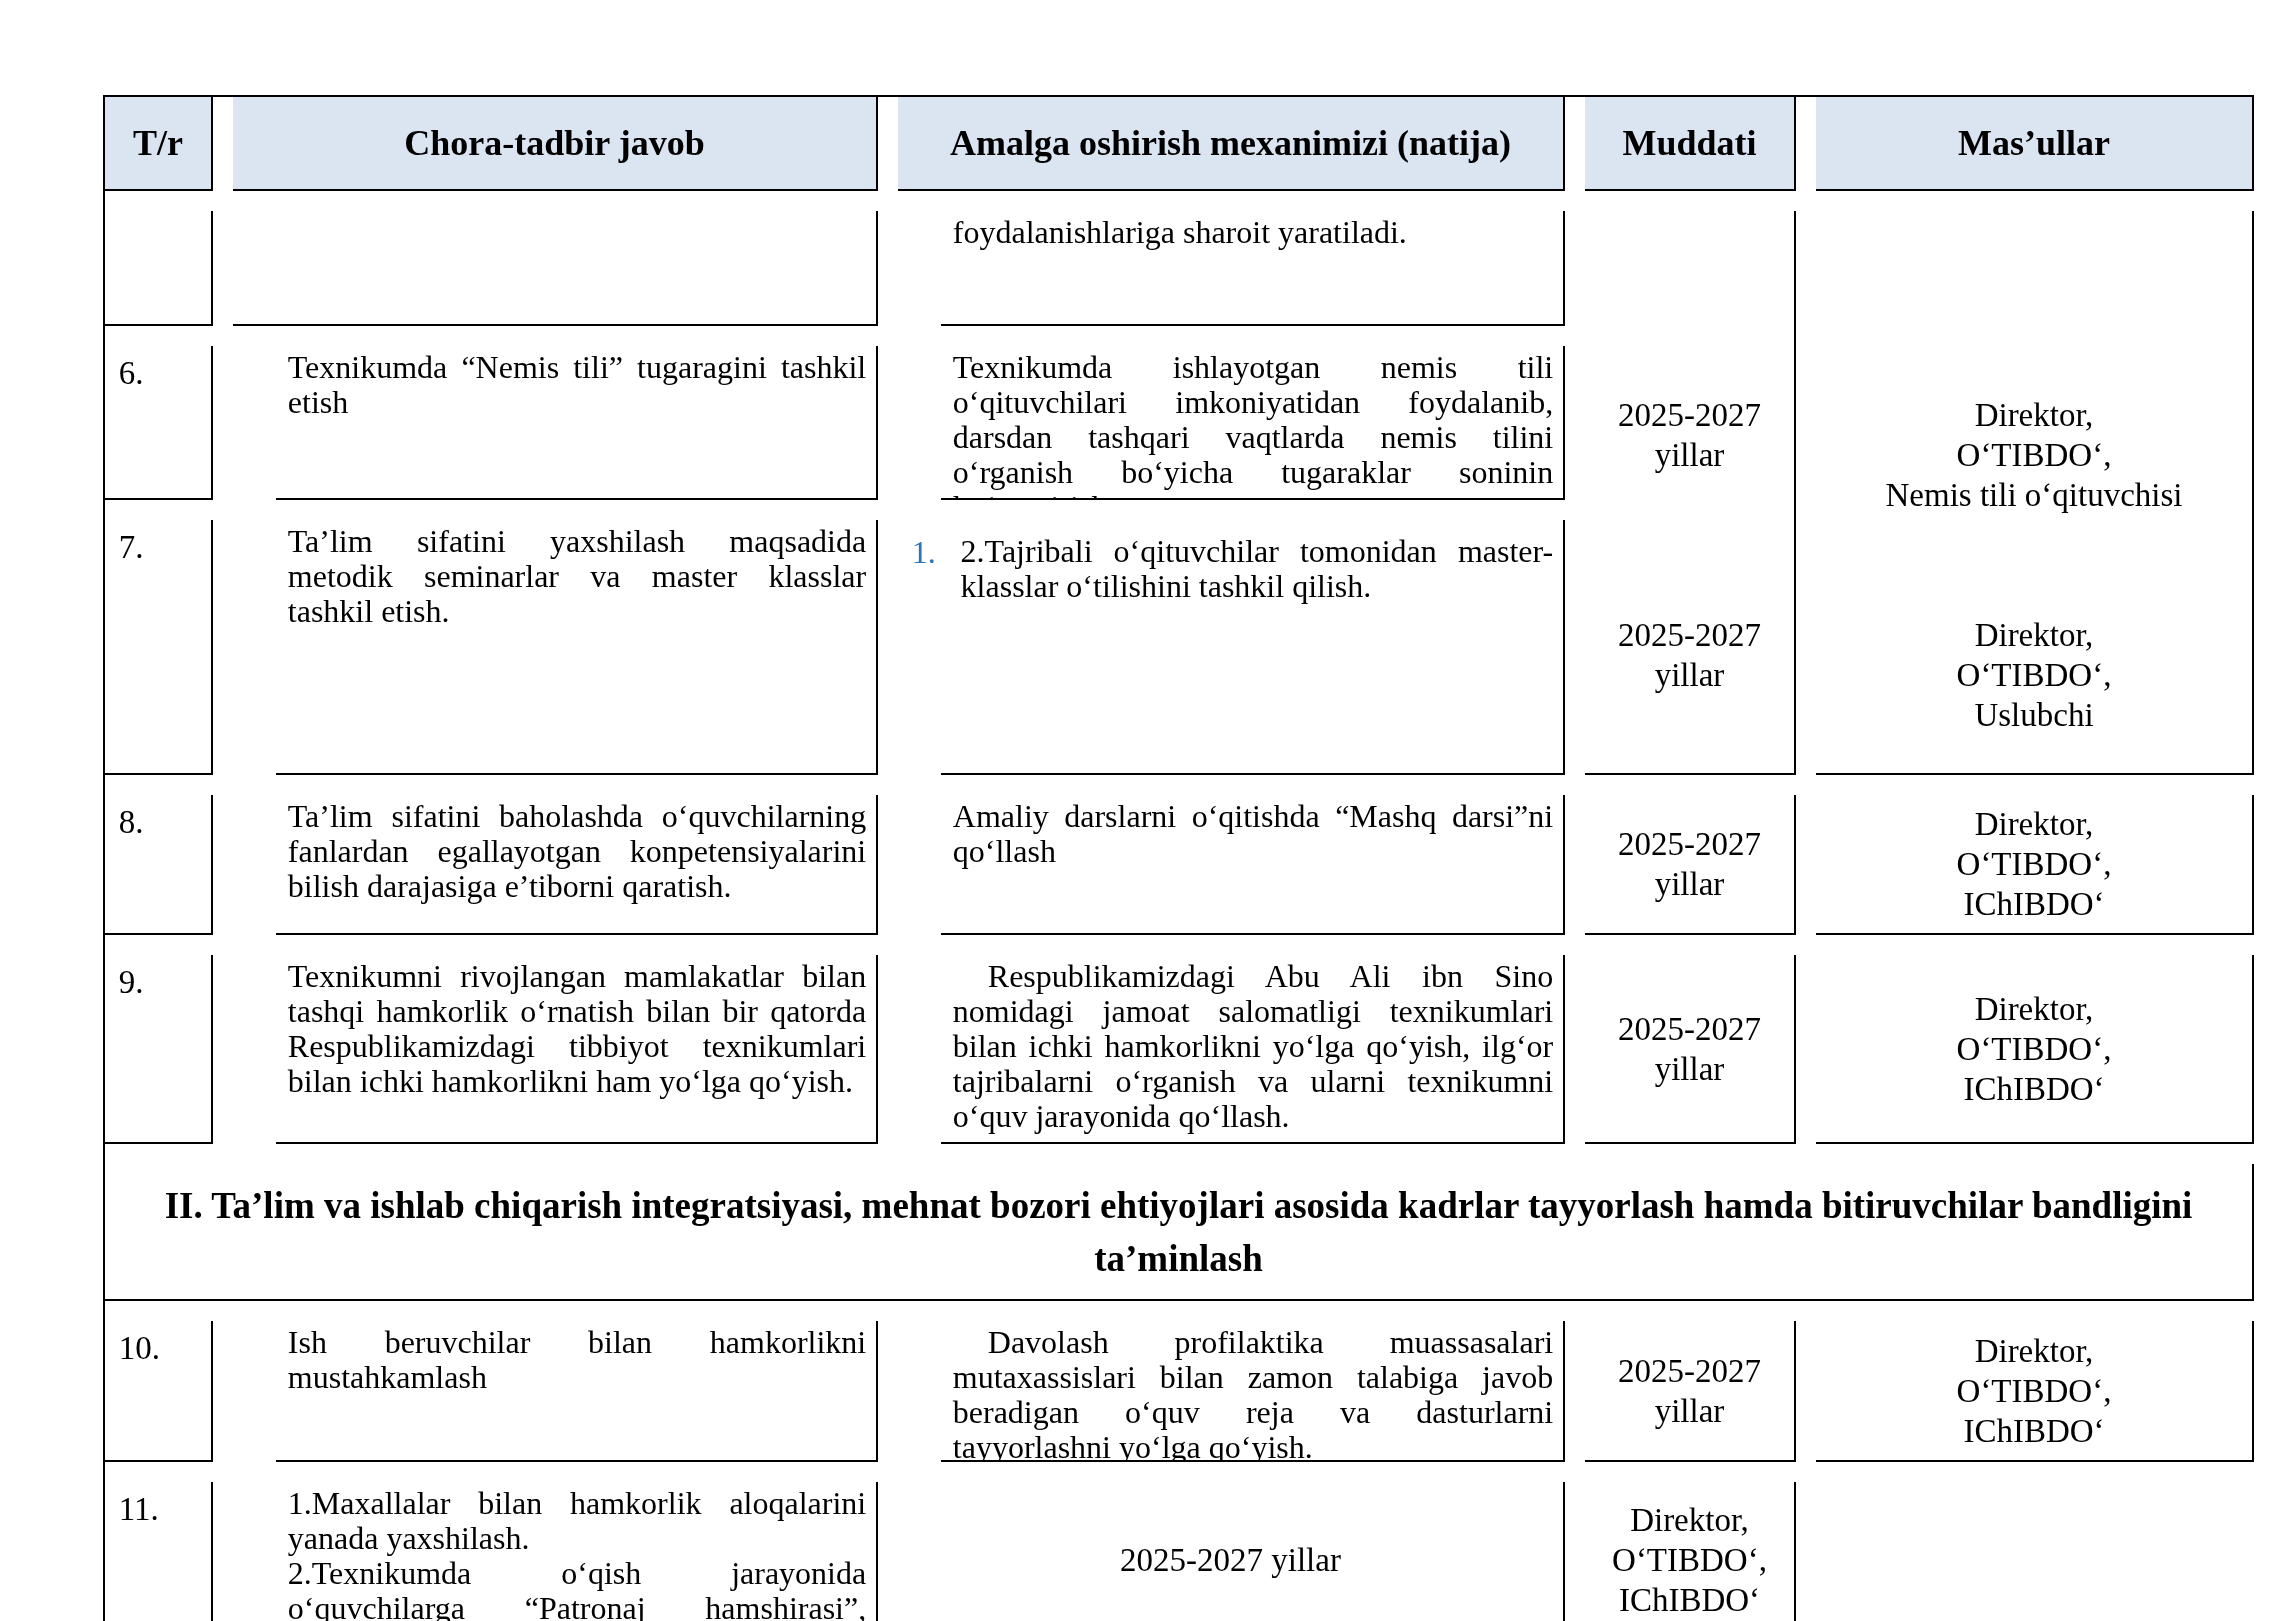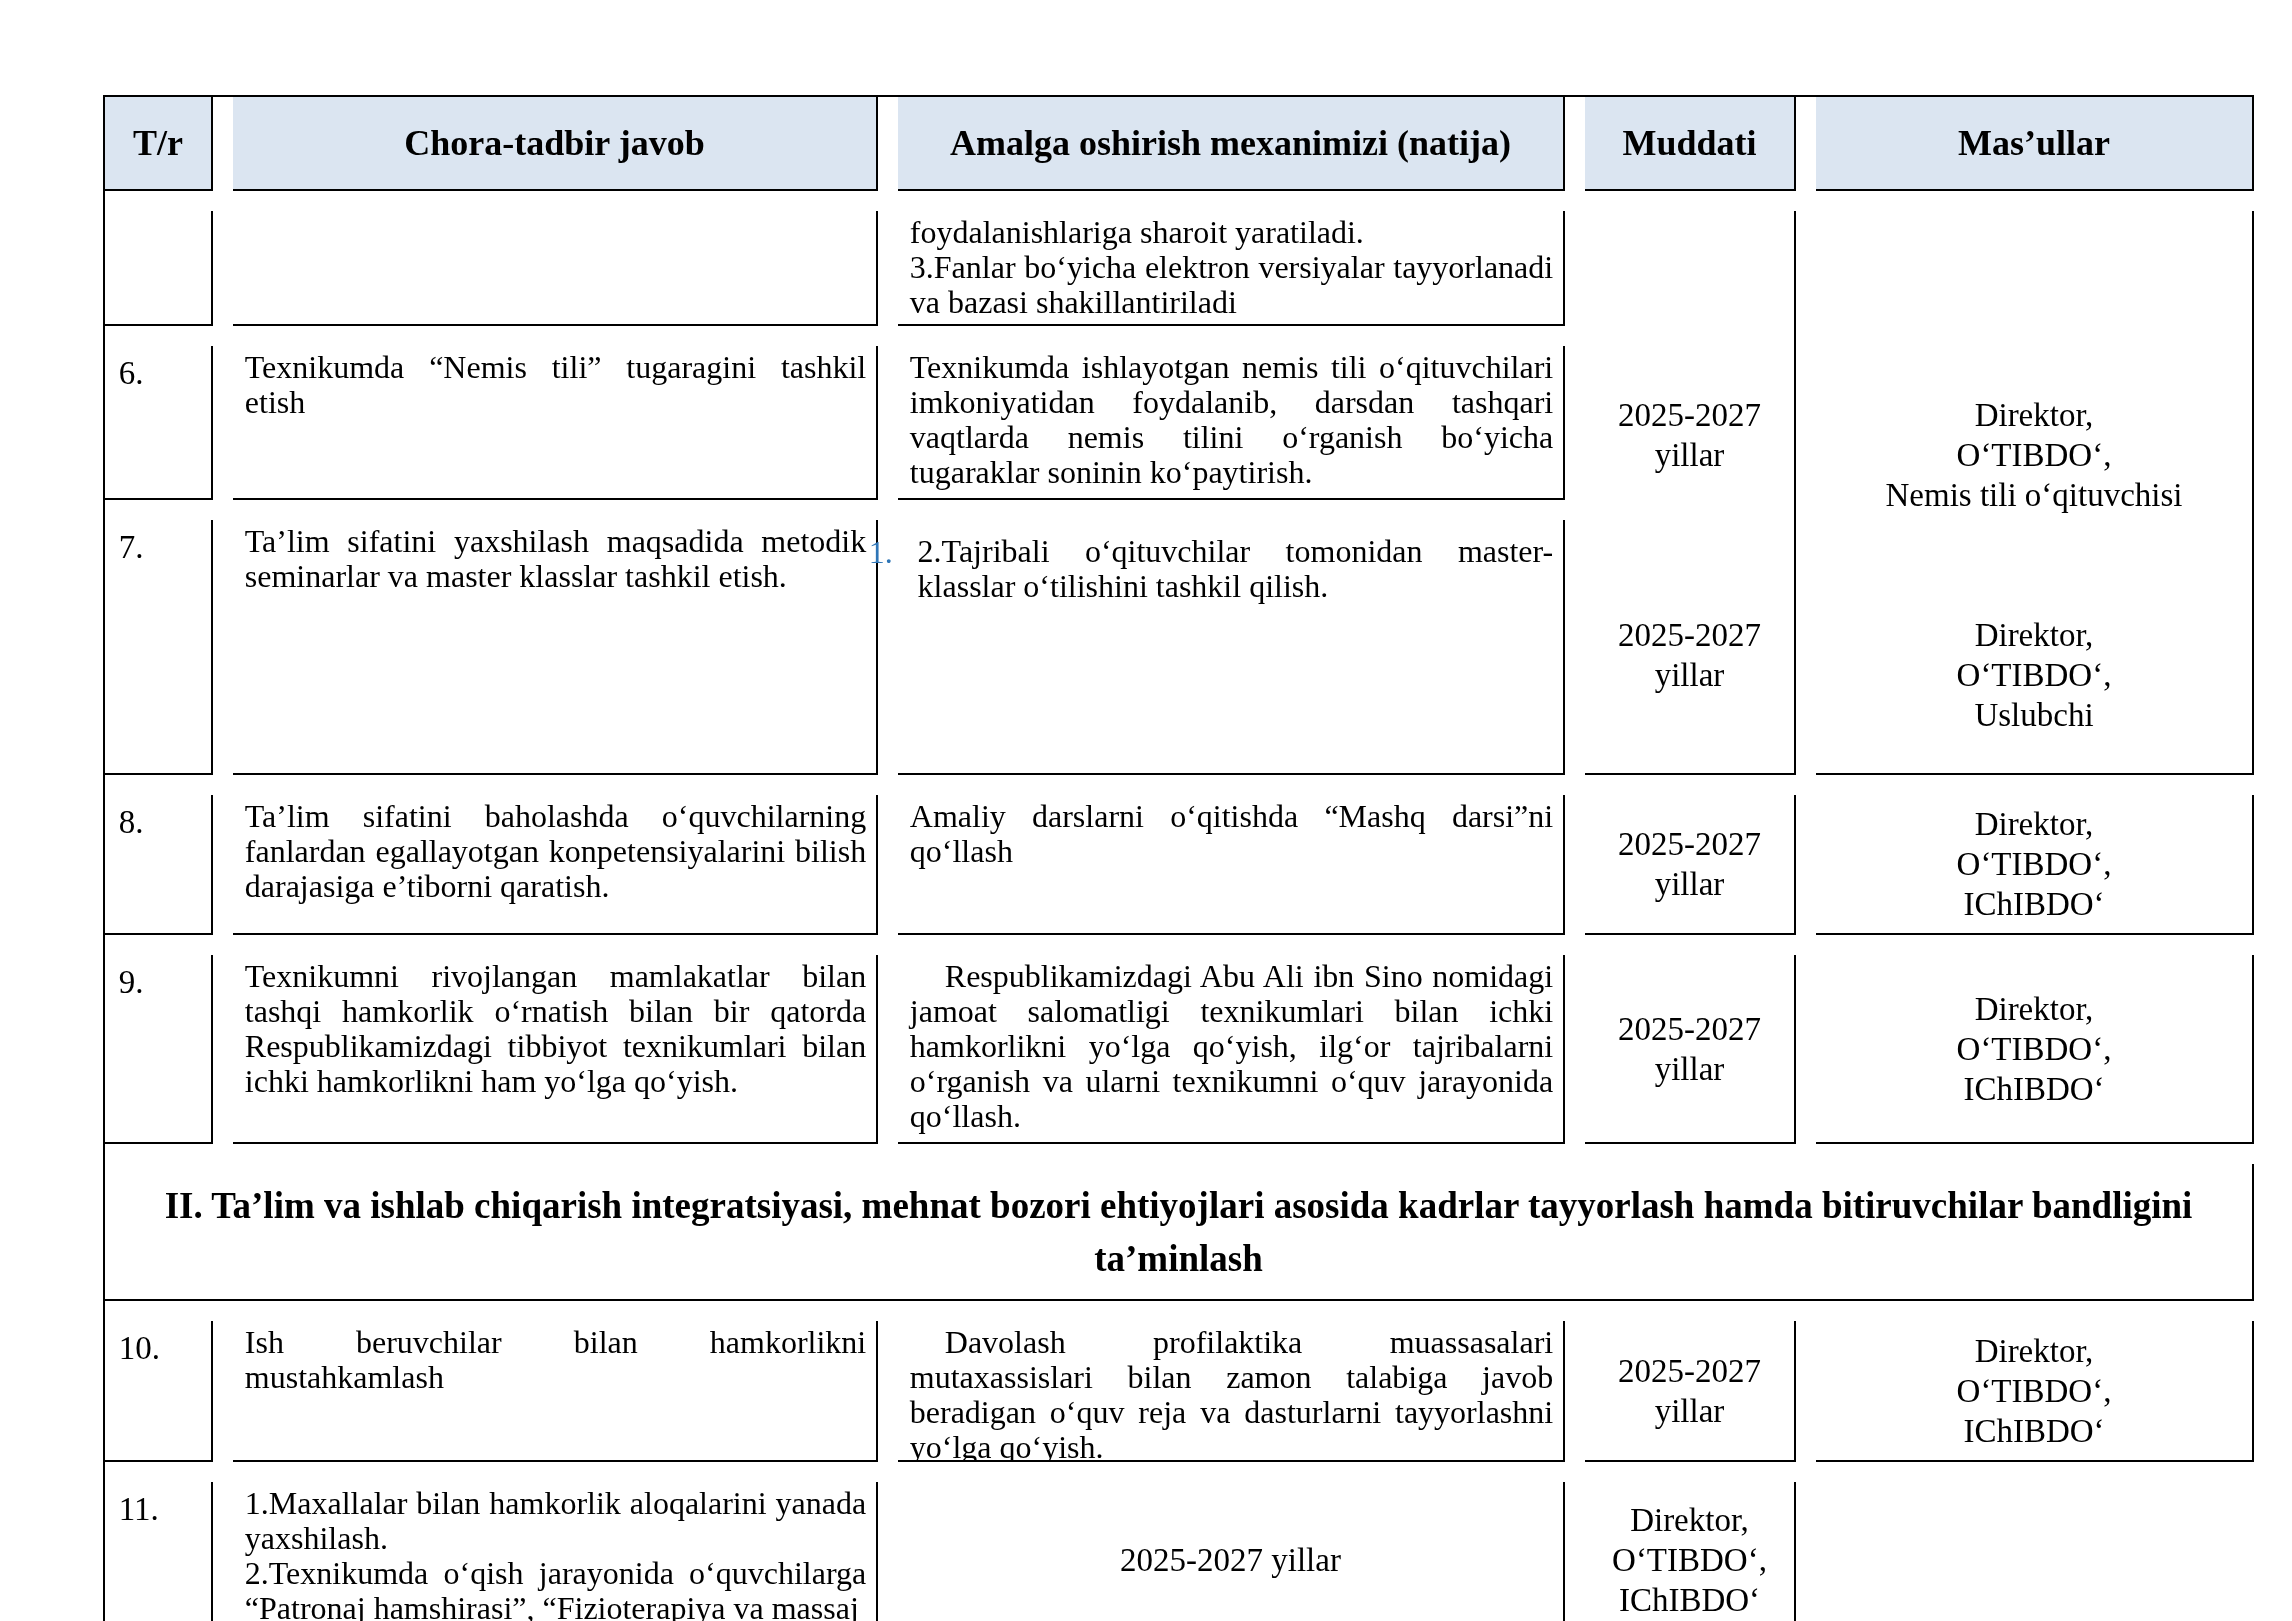--- a/index.html
+++ b/index.html
@@ -30,21 +30,21 @@
     overflow:hidden;
   }
   .ovis{overflow:visible;}
   .hdr{
     background:#dbe5f1;
     font-weight:bold;font-size:36px;line-height:41px;
     display:flex;align-items:center;justify-content:center;
     text-align:center;padding:3.9px 7.8px;
   }
   .num{font-size:33px;padding-top:9.8px;padding-left:13.7px;}
-  .just{text-align:justify;text-justify:inter-word;}
+  .just{text-align:justify;text-justify:inter-word;margin-left:43px;}
   .indent p{text-indent:35px;}
   .mech p, .mech div.p{margin:0;}
   .p2{margin-top:9.8px !important;position:relative;padding-left:7.8px;}
   .marker{
     position:absolute;left:-41px;top:1px;
     color:#2e75b6;font-size:32px;
   }
   .cc{
     display:flex;flex-direction:column;align-items:center;justify-content:center;
     text-align:center;font-size:33px;line-height:40px;padding:3.9px 5.9px;
@@ -73,21 +73,20 @@
     <div class="cell hdr">T/r</div>
     <div class="cell hdr">Chora-tadbir javob</div>
     <div class="cell hdr">Amalga oshirish mexanimizi (natija)</div>
     <div class="cell hdr">Muddati</div>
     <div class="cell hdr">Mas’ullar</div>
 
     <div class="cell num"></div>
     <div class="cell"></div>
     <div class="cell just mech">
       <div class="p">foydalanishlariga sharoit yaratiladi.</div>
-      <div class="p">3.Fanlar bo‘yicha elektron versiyalar tayyorlanadi va bazasi shakillantiriladi</div>
     </div>
 
     <div class="cell merged" style="grid-column:4;grid-row:2/5;">
       <div class="mblock a">2025-2027 yillar</div>
       <div class="mblock b">2025-2027 yillar</div>
     </div>
 
     <div class="cell merged" style="grid-column:5;grid-row:2/5;">
       <div class="mblock a">
         <div>Direktor,</div>

